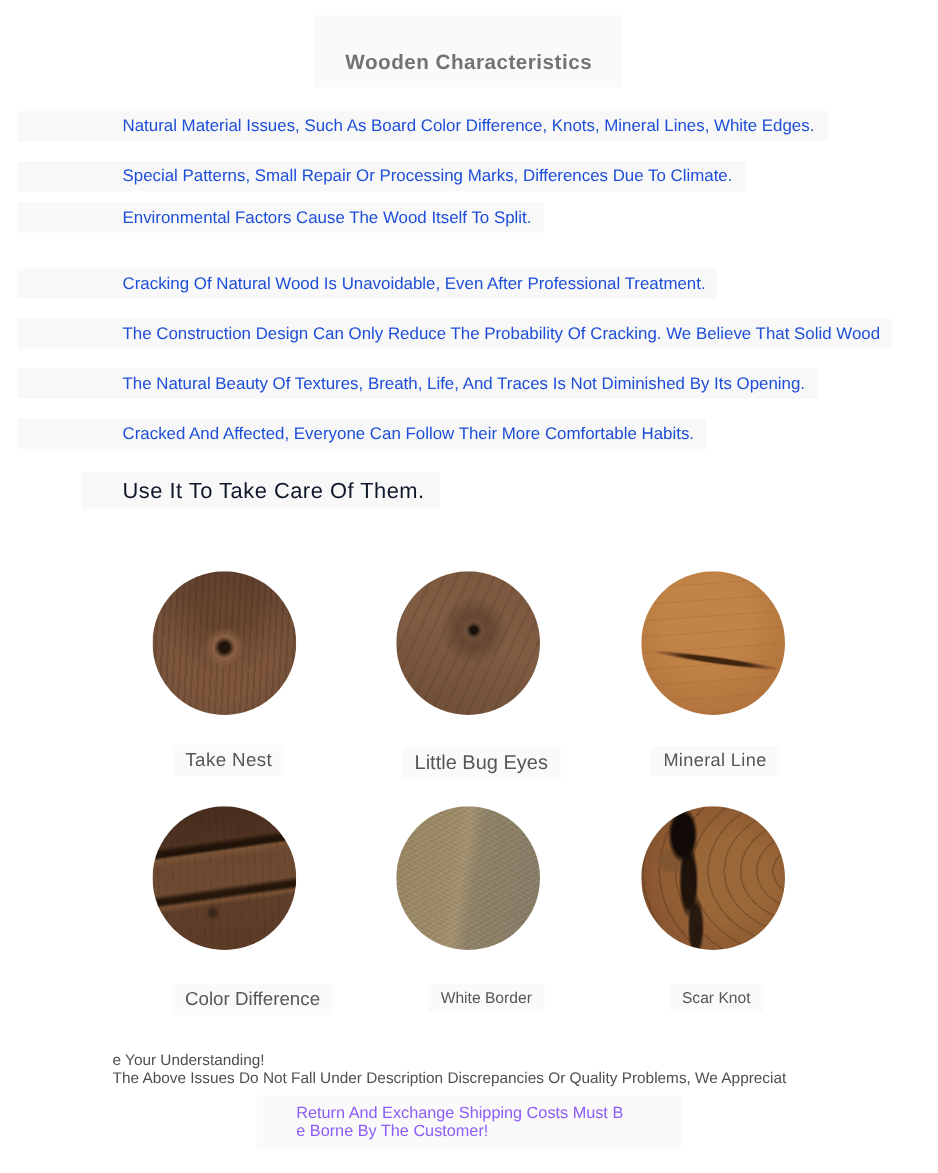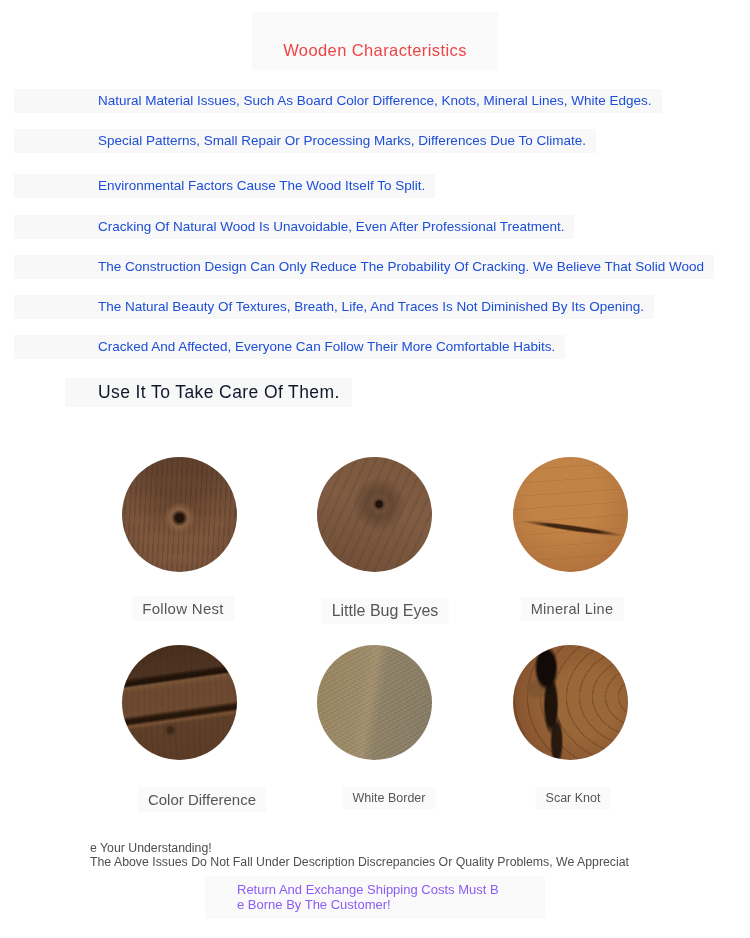--- a/index.html
+++ b/index.html
@@ -7,28 +7,28 @@
     width:750px;height:938px;position:relative;overflow:hidden;
     background:#ffffff;font-family:"Liberation Sans",sans-serif;
   }
   
   .title-box{
     position:absolute;left:50%;top:12px;transform:translateX(-50%);
     width:246px;height:40px;background:#fafafa;
     display:flex;justify-content:center;align-items:center;padding-top:18px;
   }
   .title-box h1{
-    margin:17px;font-size:16.5px;font-weight:400;color:#ef4444;letter-spacing:0.4px;
+    margin:17px;font-size:16.5px;font-weight:700;color:#737373;letter-spacing:0.4px;
   }
   
   .pline{
     position:absolute;left:14px;background:#f8f8f8;color:#1d4ed8;
     font-size:13.5px;line-height:14px;padding:5px 10px 5px 84px;white-space:nowrap;
   }
-  .p1{top:89px}.p2{top:129px}.p3{top:174px}.p4{top:215px}
+  .p1{top:89px}.p2{top:129px}.p3{top:162px}.p4{top:215px}
   .p5{top:255px}.p6{top:295px}.p7{top:335px}
   .emphasis{
     position:absolute;left:65px;top:378px;background:#f8f8f8;color:#0f172a;
     font-size:17.5px;line-height:19px;letter-spacing:0.4px;
     padding:5px 12px 5px 33px;white-space:nowrap;
   }
   
   .circle{
     position:absolute;width:115px;height:115px;border-radius:50%;overflow:hidden;
   }
@@ -124,21 +124,21 @@
 
 <div class="emphasis">Use It To Take Care Of Them.</div>
 
 <div class="circle c1"></div>
 <div class="circle c2"></div>
 <div class="circle c3"></div>
 <div class="circle c4"></div>
 <div class="circle c5"></div>
 <div class="circle c6"></div>
 
-<div class="slabel l1">Follow Nest</div>
+<div class="slabel l1">Take Nest</div>
 <div class="slabel l2">Little Bug Eyes</div>
 <div class="slabel l3">Mineral Line</div>
 <div class="slabel l4">Color Difference</div>
 <div class="slabel l5">White Border</div>
 <div class="slabel l6">Scar Knot</div>
 
 <div class="disclaimer">
   <span>e Your Understanding!</span>
   <span>The Above Issues Do Not Fall Under Description Discrepancies Or Quality Problems, We Appreciat</span>
 </div>

